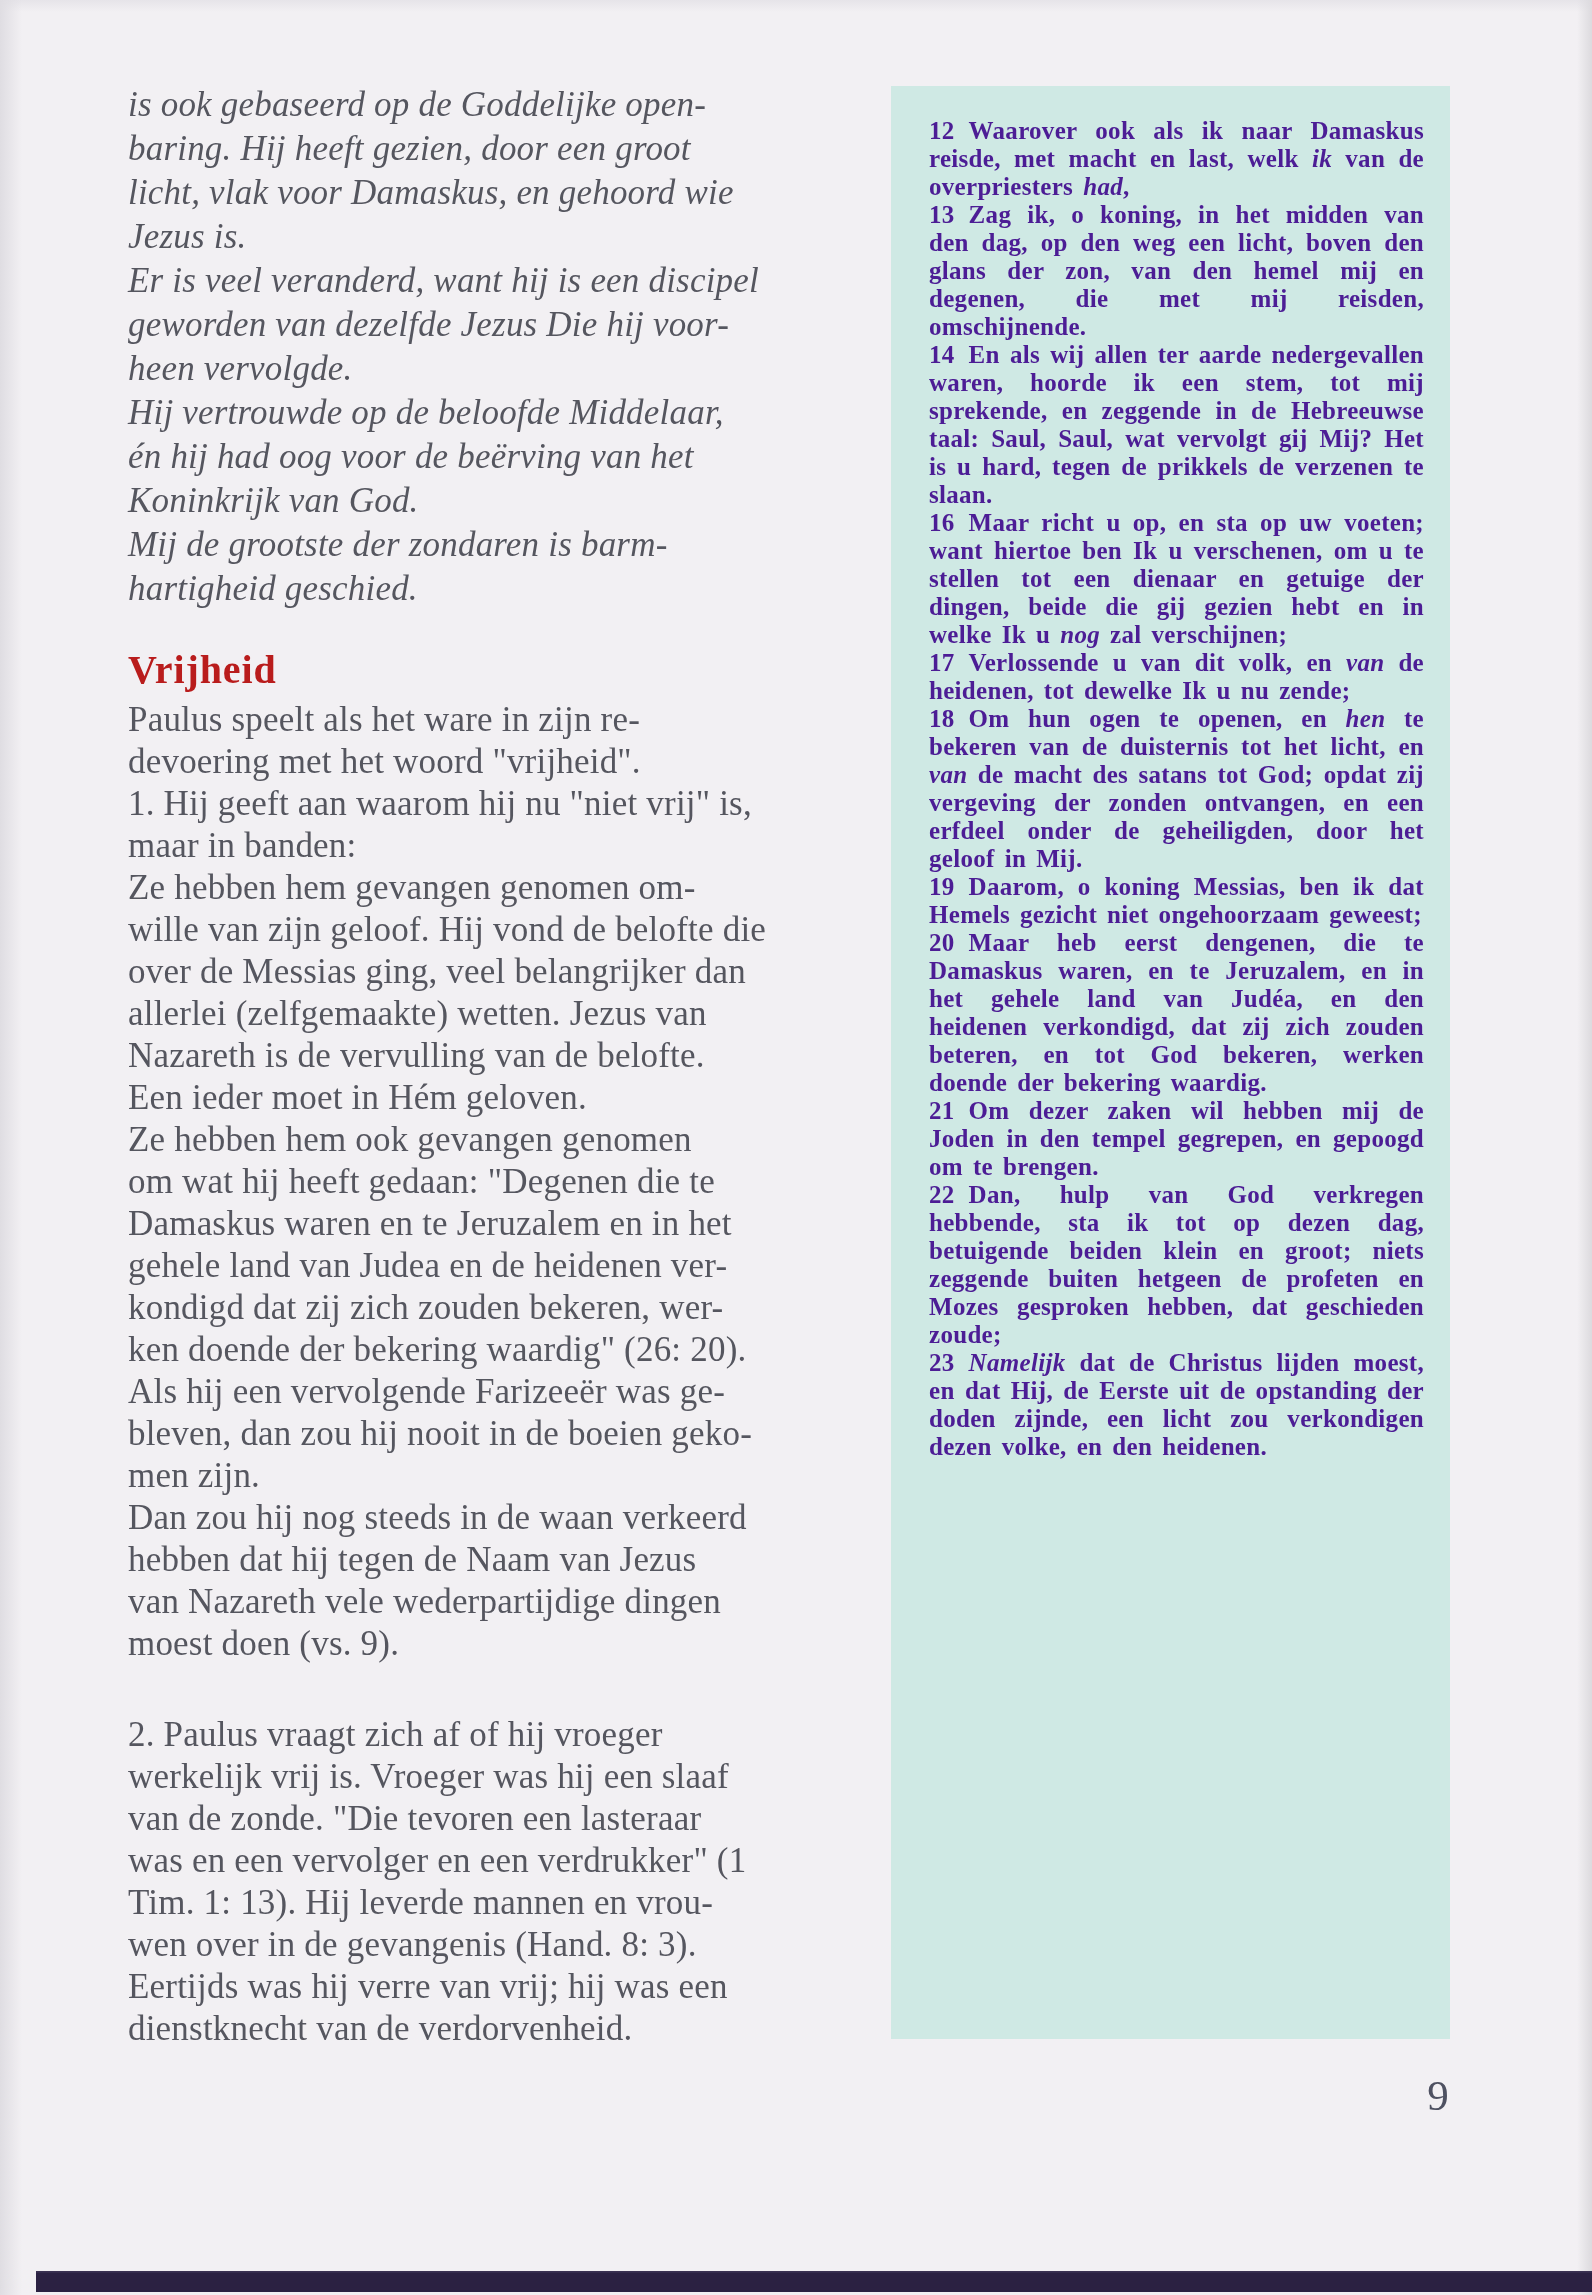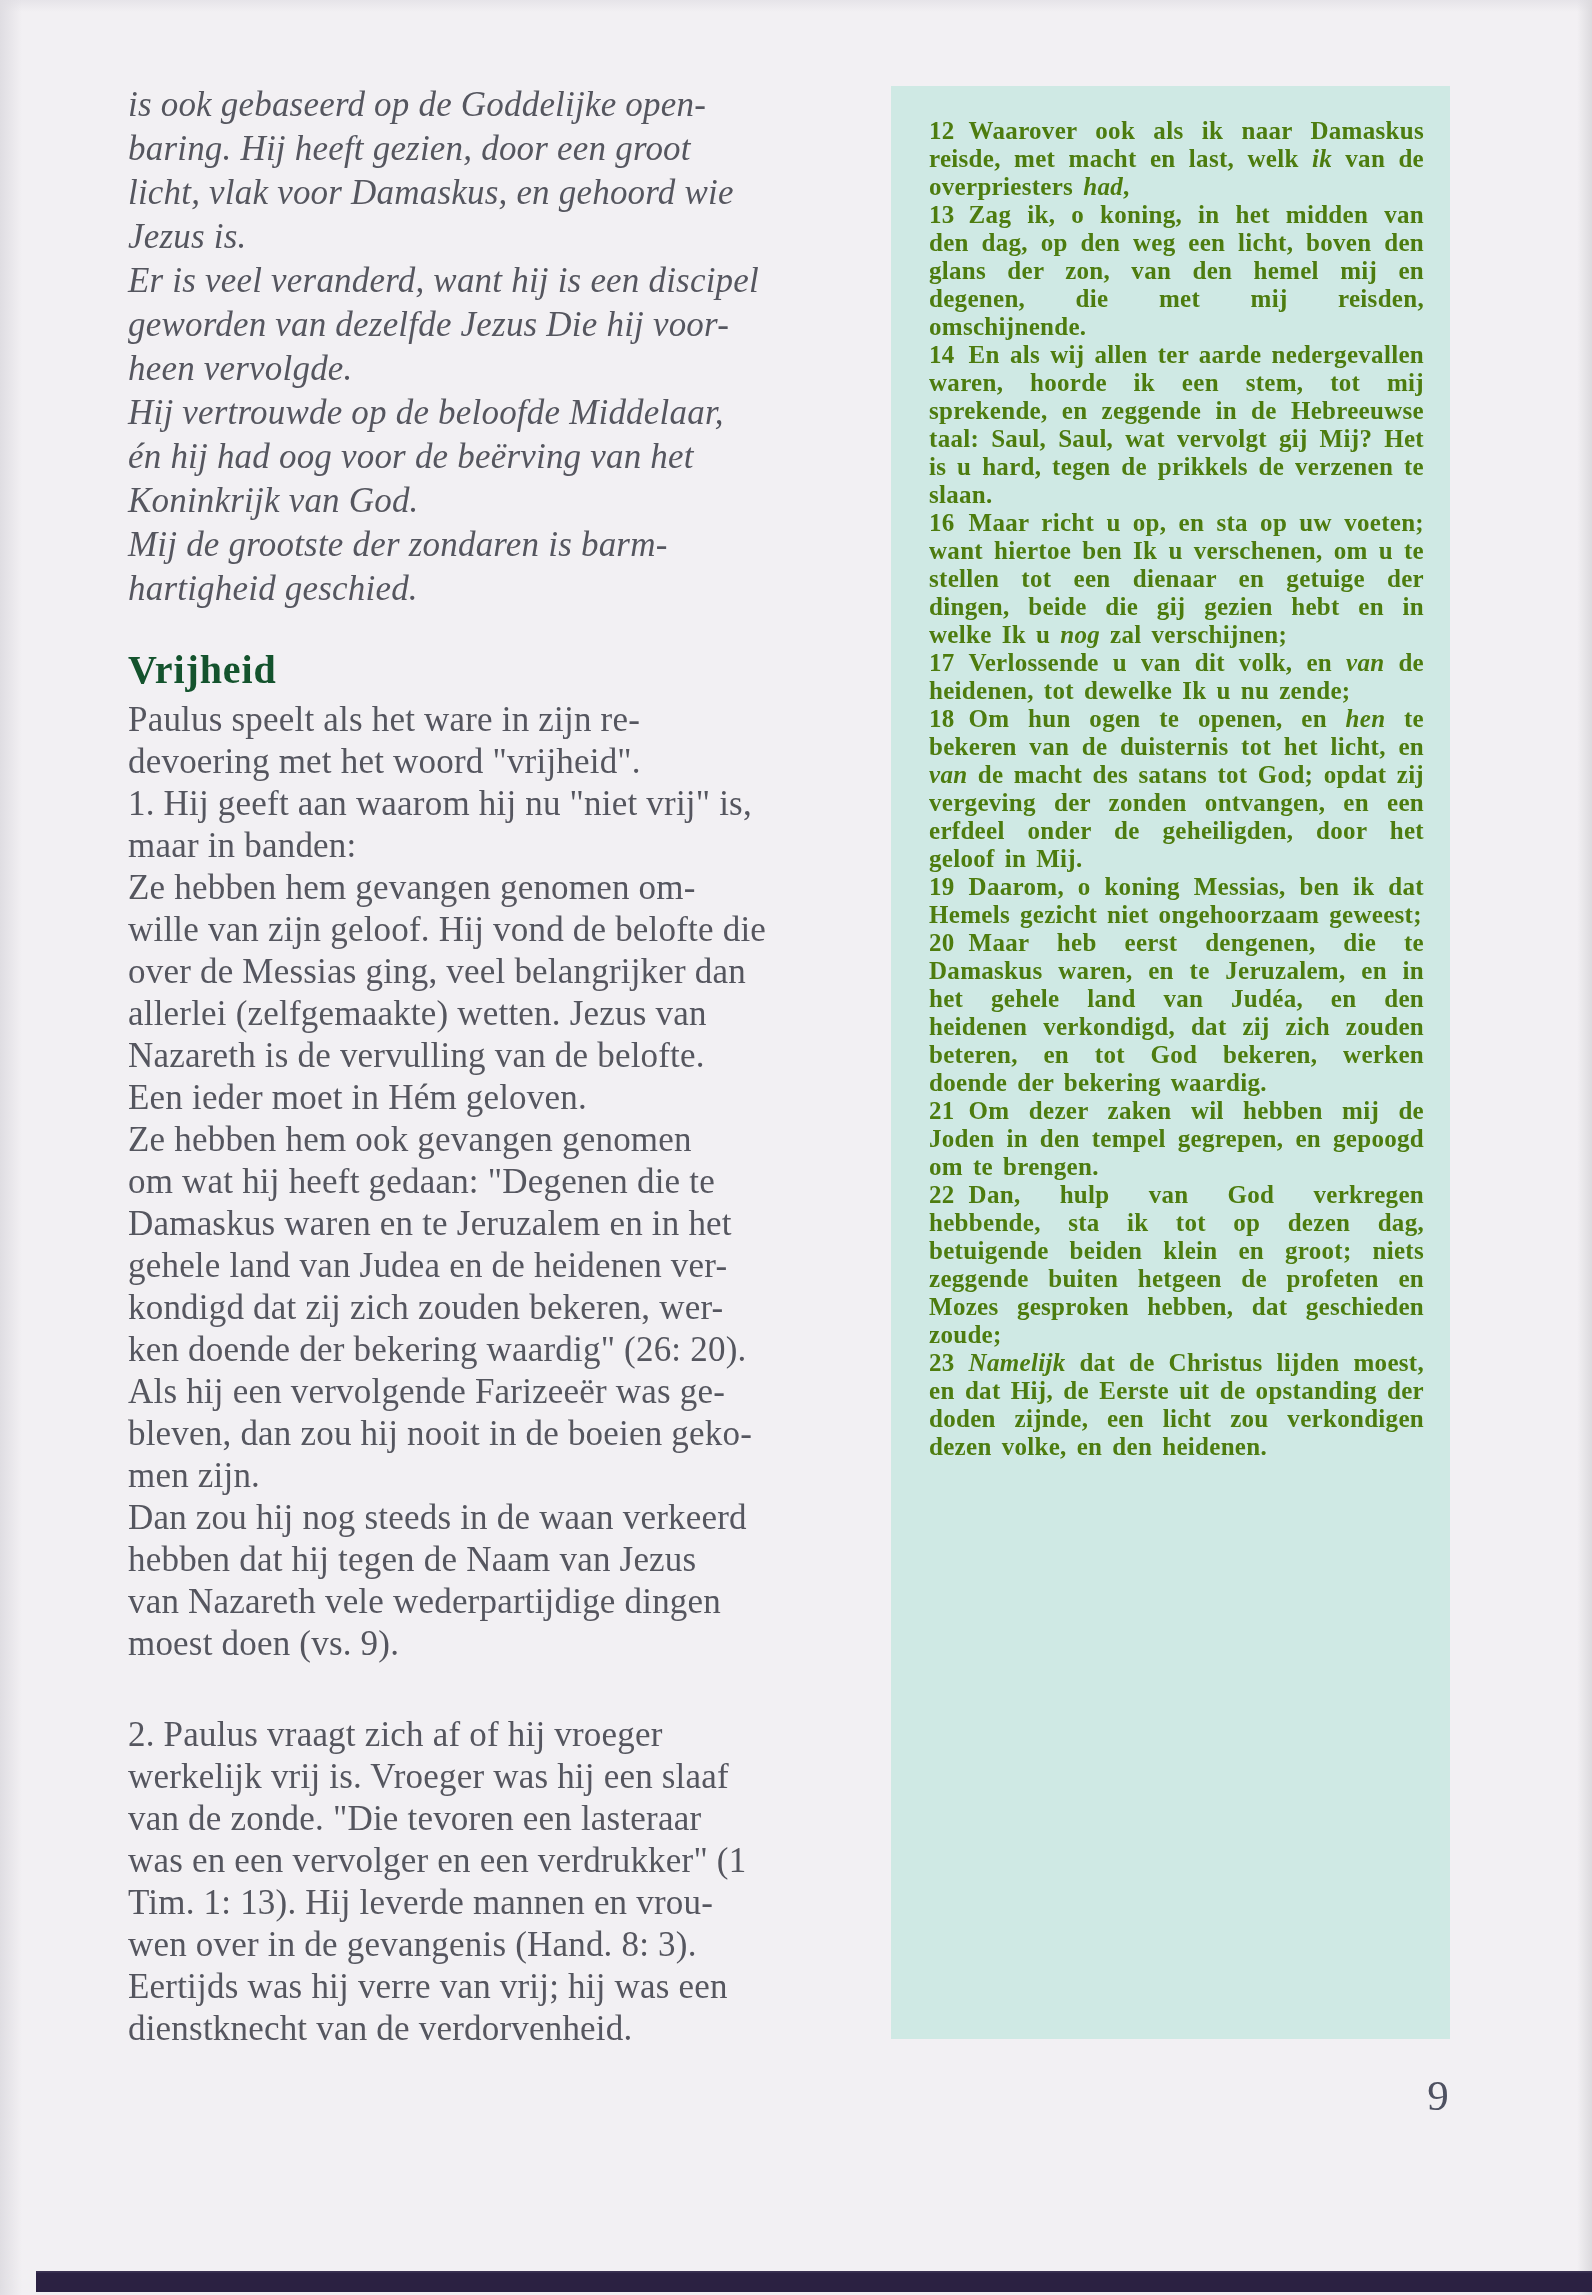--- a/index.html
+++ b/index.html
@@ -24,34 +24,34 @@
     position:absolute;left:128px;width:764px;
     font-size:35px;color:#55565f;
     white-space:pre;letter-spacing:0.2px;
   }
   .para-a{top:83px;line-height:44px;font-style:italic;}
   .para-b{top:699px;line-height:42px;}
   .para-c{top:1714px;line-height:42px;}
 
   .section-heading{
     position:absolute;left:128px;top:646px;
-    font-size:40px;font-weight:bold;color:#14532d;
+    font-size:40px;font-weight:bold;color:#b91c1c;
     letter-spacing:0.9px;
   }
 
   .scripture-box{
     position:absolute;left:891px;top:86px;width:559px;height:1953px;
     background:#cfe9e4;
     box-sizing:border-box;
     padding:31px 26px 0 38px;
   }
   .verse{
     margin:0;text-align:justify;
     font-size:25px;line-height:28px;font-weight:bold;
-    color:#4d7c0f;word-spacing:3.5px;letter-spacing:0.3px;
+    color:#4c1d95;word-spacing:3.5px;letter-spacing:0.3px;
   }
   .vnum{margin-right:14px;}
 
   .page-number{
     position:absolute;left:1408px;top:2071px;width:60px;
     font-size:43px;color:#4e5161;text-align:center;
   }
   .bottom-border{
     position:absolute;left:36px;top:2271px;width:1556px;height:21px;
     background:#2b2142;

